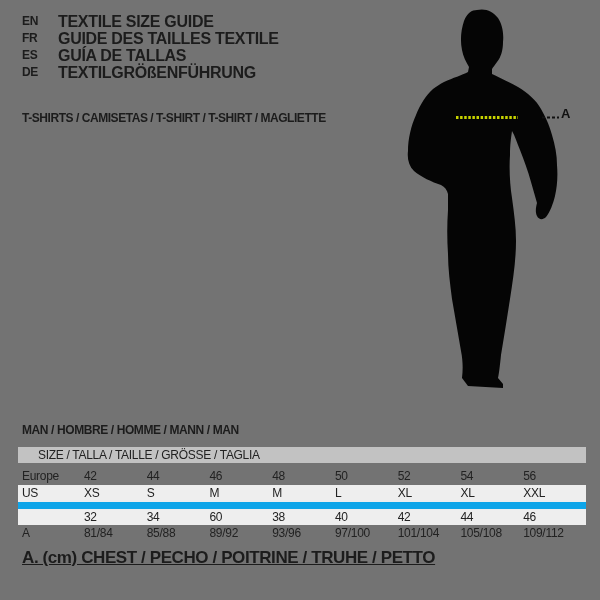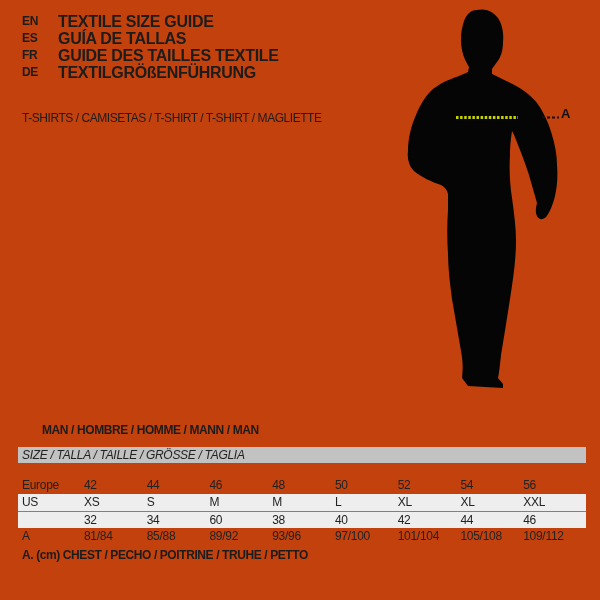--- a/index.html
+++ b/index.html
@@ -1,82 +1,81 @@
 <!DOCTYPE html>
 <html><head>
 <meta charset="utf-8">
 <style>
   html, body { margin: 0; padding: 0; background: #ffffff; }
   .page {
     position: relative;
     width: 600px;
     height: 600px;
-    background: #c2410c;
+    background: #737373;
     font-family: "Liberation Sans", "DejaVu Sans", sans-serif;
     color: #1c1c1c;
     overflow: hidden;
   }
   
   .lang-list { position: absolute; left: 22px; top: 13px; }
   .lang-row { display: flex; height: 17px; line-height: 17px; }
   .lang-code {
     width: 36px; font-weight: bold; font-size: 12px; letter-spacing: -0.3px;
   }
   .lang-label { font-weight: bold; font-size: 16px; letter-spacing: -0.3px; white-space: nowrap; }
   
   .categories { position: absolute; left: 22px; top: 109px; }
-  .cat-line { font-weight: normal; font-size: 12px; letter-spacing: -0.45px; line-height: 18px; white-space: nowrap; }
+  .cat-line { font-weight: bold; font-size: 12px; letter-spacing: -0.45px; line-height: 18px; white-space: nowrap; }
   
   .figure { position: absolute; left: 400px; top: 0; width: 200px; height: 400px; }
   .figure svg { position: absolute; left: 5px; top: 5px; display: block; }
   .measure-a {
     position: absolute; left: 161px; top: 106px;
     font-weight: bold; font-size: 13px; letter-spacing: -0.2px; color: #111;
   }
   
   .section-title {
     position: absolute; left: 22px; top: 423px;
-    font-weight: bold; font-size: 12px; letter-spacing: -0.4px; white-space: nowrap; margin-left: 20px;
+    font-weight: bold; font-size: 12px; letter-spacing: -0.4px; white-space: nowrap;
   }
   
   .size-table { position: absolute; left: 18px; top: 447px; width: 568px; font-size: 12px; }
   .t-header {
     height: 16px; line-height: 16px; background: #c2c2c2;
-    padding-left: 4px; letter-spacing: -0.3px; margin-bottom: 14px;
+    padding-left: 20px; letter-spacing: -0.3px; margin-bottom: 5px;
     color: #222;
-    font-style: italic;
   }
   .t-row { display: flex; height: 17px; line-height: 17px; }
   .t-row.alt { background: #eeeeee; }
-  .t-row.alt + .t-row.alt { border-top: 1px solid #0ea5e9; height: 16px; line-height: 16px; }
+  .t-row.alt + .t-row.alt { border-top: 7px solid #0ea5e9; height: 16px; line-height: 16px; }
   .t-label { width: 62px; padding-left: 4px; letter-spacing: -0.3px; color: #222; }
   .t-cell { flex: 1; letter-spacing: -0.3px; color: #222; }
   
   .footnote {
     position: absolute; left: 22px; top: 548px;
-    font-weight: bold; font-size: 12px; letter-spacing: -0.4px; white-space: nowrap;
+    font-weight: bold; font-size: 17px; letter-spacing: -0.4px; white-space: nowrap; text-decoration: underline;
   }
 </style>
 </head>
 <body>
 
 <div class="page">
 
   <div class="lang-list">
     <div class="lang-row">
       <span class="lang-code">EN</span>
       <span class="lang-label">TEXTILE SIZE GUIDE</span>
     </div>
     <div class="lang-row">
+      <span class="lang-code">FR</span>
+      <span class="lang-label">GUIDE DES TAILLES TEXTILE</span>
+    </div>
+    <div class="lang-row">
       <span class="lang-code">ES</span>
       <span class="lang-label">GUÍA DE TALLAS</span>
-    </div>
-    <div class="lang-row">
-      <span class="lang-code">FR</span>
-      <span class="lang-label">GUIDE DES TAILLES TEXTILE</span>
     </div>
     <div class="lang-row">
       <span class="lang-code">DE</span>
       <span class="lang-label">TEXTILGRÖßENFÜHRUNG</span>
     </div>
   </div>
 
   <div class="categories">
     <div class="cat-line">T-SHIRTS / CAMISETAS / T-SHIRT / T-SHIRT / MAGLIETTE</div>
   </div>

